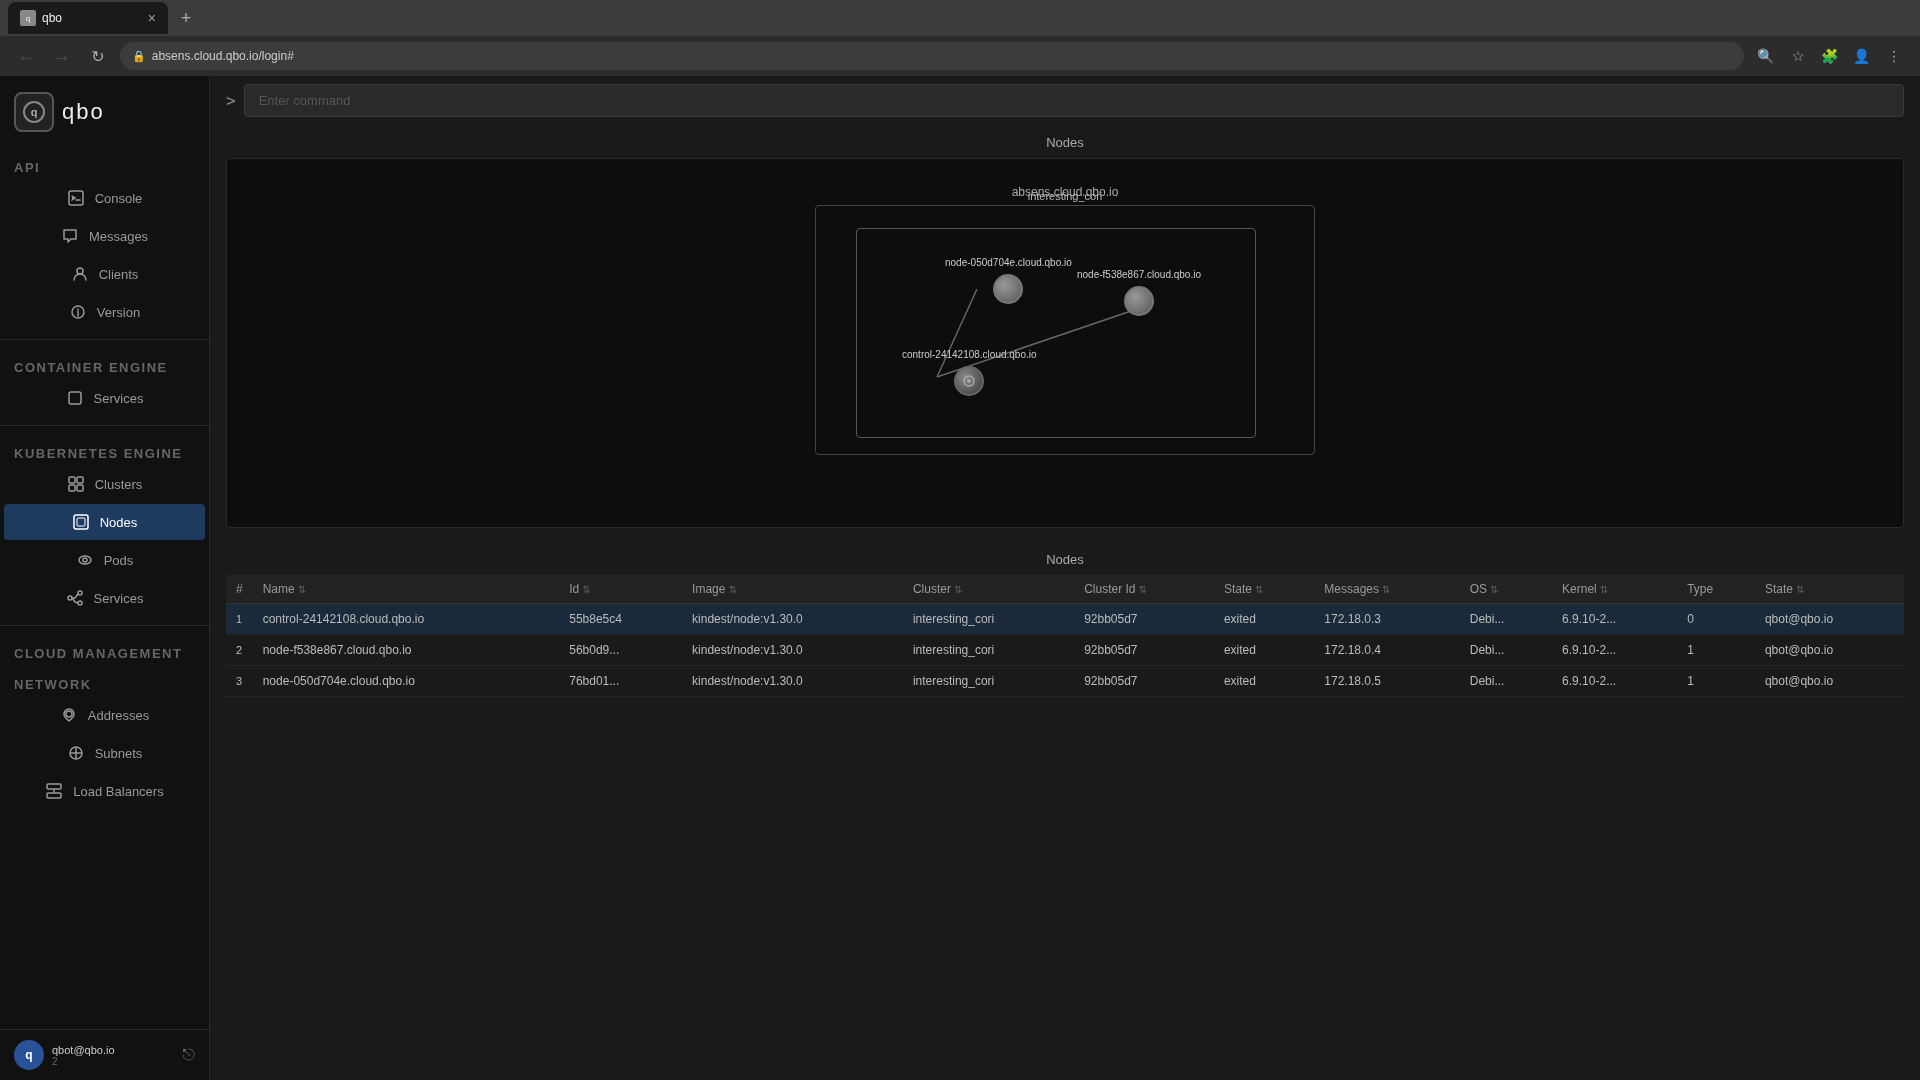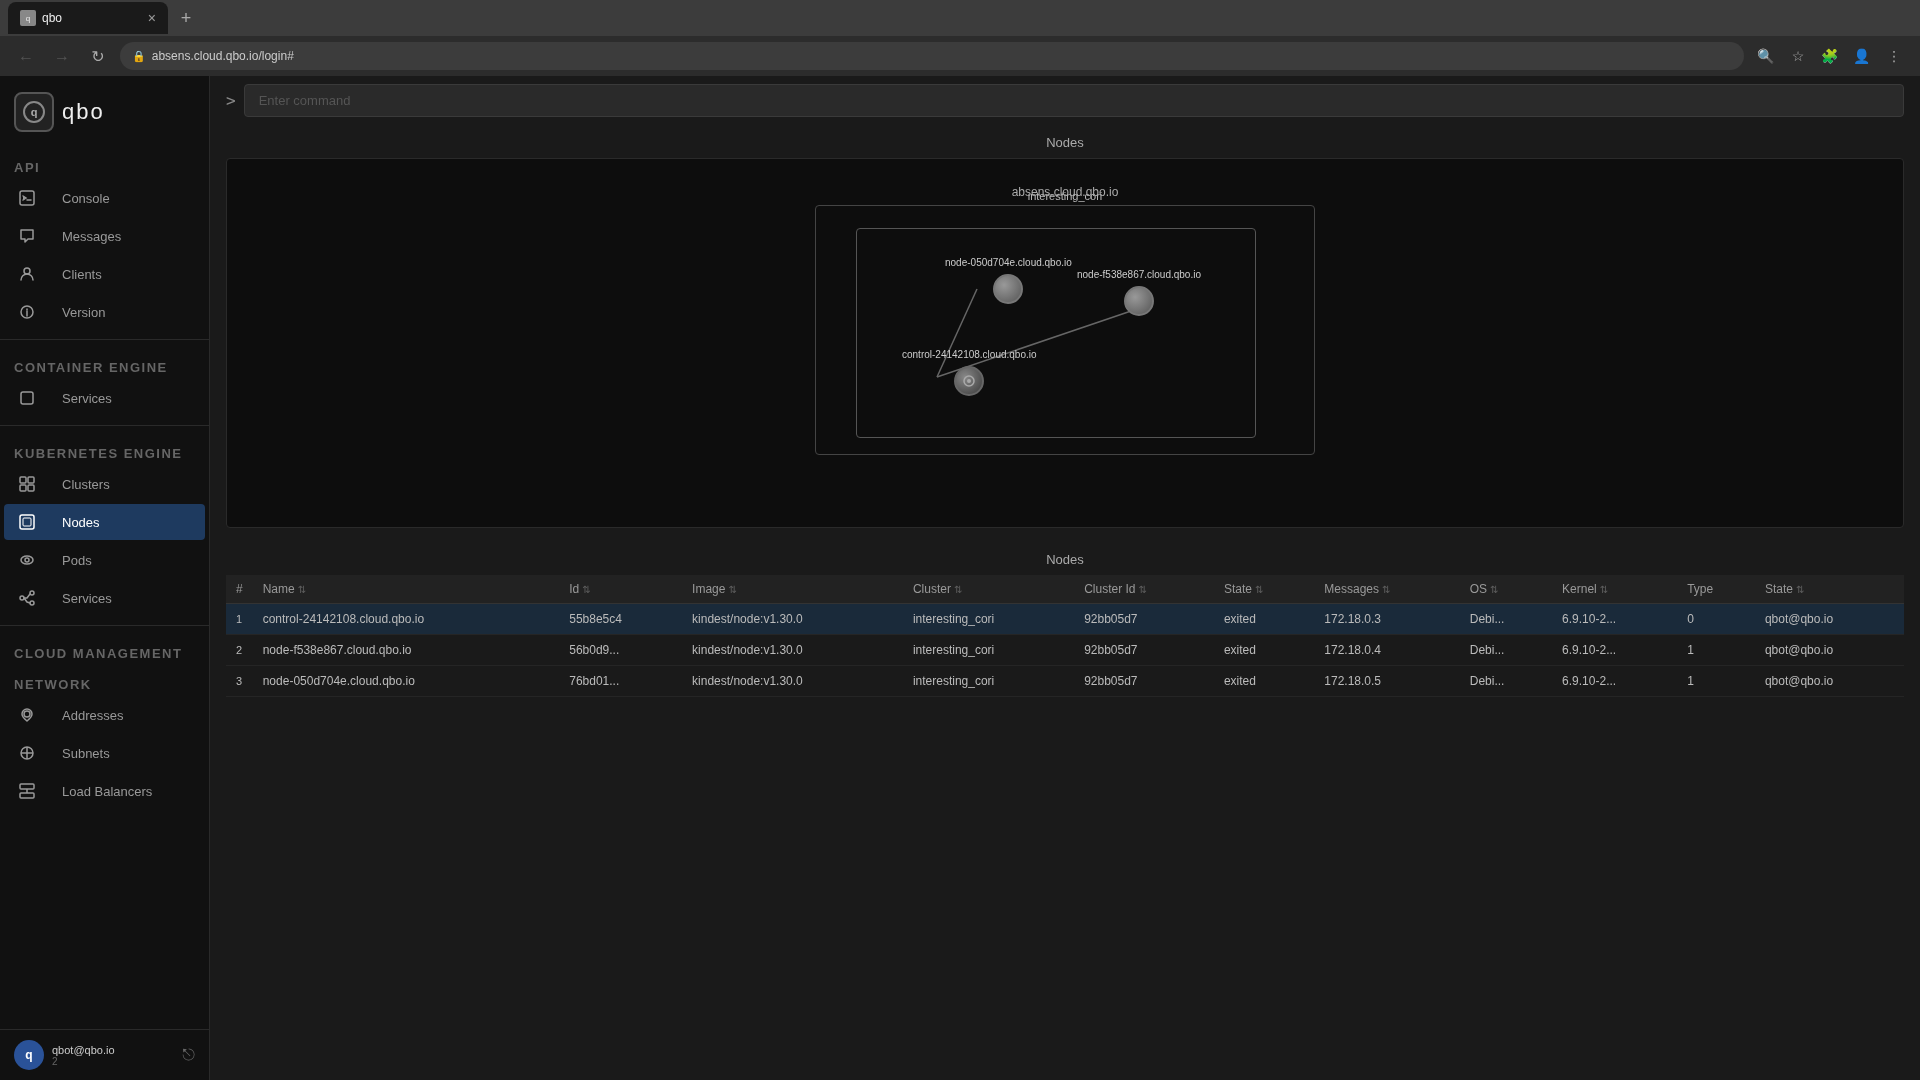--- a/index.html
+++ b/index.html
@@ -149,27 +149,28 @@
       font-size: 13px;
       font-weight: 600;
       letter-spacing: 1.5px;
       padding: 12px 14px 4px;
       text-transform: uppercase;
     }
 
     .nav-item {
       display: flex;
       align-items: center;
-      gap: 26px;
+      gap: 10px;
       padding: 9px 14px;
       color: #999;
       cursor: pointer;
       border-radius: 4px;
       margin: 1px 4px;
       transition: background 0.15s;
+      justify-content: center;
     }
     .nav-item.active {
       background: #1e3a5f;
       color: #fff;
     }
     .nav-item-icon {
       width: 18px; height: 18px;
       display: flex; align-items: center; justify-content: center;
       flex-shrink: 0;
     }

